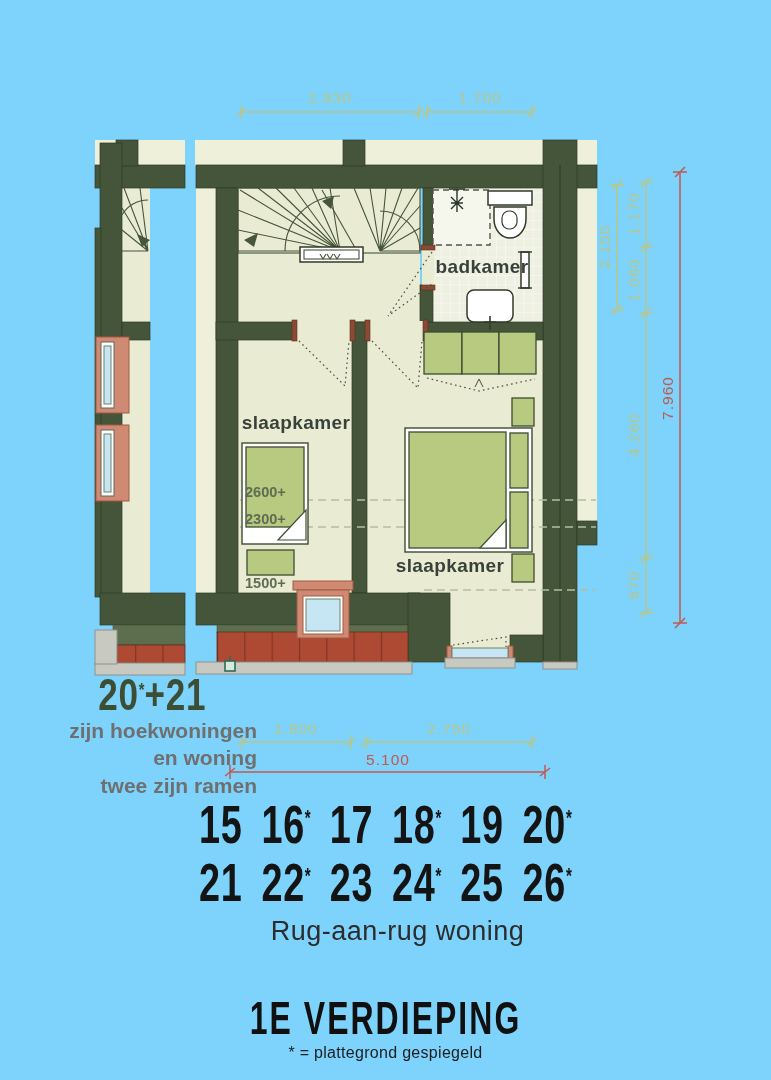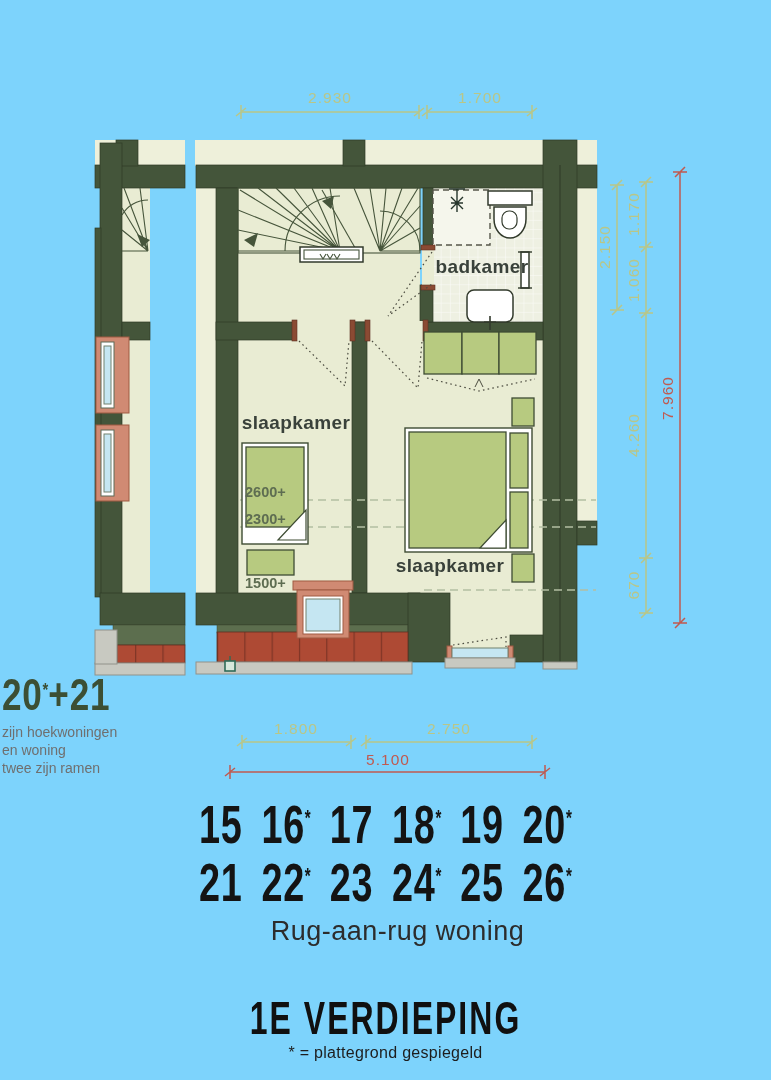--- a/index.html
+++ b/index.html
@@ -28,25 +28,25 @@
   .seam{stroke:#2e3b27;stroke-width:1;fill:none;}
   .dimline-g{stroke:var(--dimg);stroke-width:1.5;fill:none;}
   .dimline-r{stroke:var(--dimr);stroke-width:1.5;fill:none;}
   .dimtext-g{fill:var(--dimg);font-size:15.5px;letter-spacing:1px;}
   .dimtext-r{fill:var(--dimr);font-size:15.5px;letter-spacing:1px;}
   .room-label{fill:#39413a;font-size:19px;font-weight:600;letter-spacing:.4px;}
   .h-label{fill:var(--hlabel);font-size:14.5px;font-weight:600;}
   .ventline{stroke:#26352b;stroke-width:1.4;fill:none;}
 
   
-  .corner-note{position:absolute;left:2px;top:672px;width:230px;}
+  .corner-note{position:absolute;left:27px;top:672px;width:230px;text-align:right;}
   .corner-numbers{color:var(--note);font-size:45px;font-weight:800;line-height:1;
                   transform:scaleX(.78);transform-origin:left top;letter-spacing:1px;}
   .corner-numbers sup{font-size:.42em;vertical-align:.75em;letter-spacing:0;}
-  .corner-lines{margin-top:6px;color:var(--notegray);font-size:14px;line-height:1.3;font-weight:400;}
+  .corner-lines{color:var(--notegray);font-size:21px;line-height:1.3;font-weight:700;}
 
   .house-numbers{position:absolute;left:0;right:0;top:800px;text-align:center;color:var(--ink);}
   .num-row{display:flex;justify-content:center;gap:27px;font-size:54px;font-weight:800;
            line-height:.92;transform:scaleX(.70);transform-origin:center top;letter-spacing:1px;}
   .num-row + .num-row{margin-top:8px;}
   .num sup{font-size:.40em;vertical-align:.85em;letter-spacing:0;}
 
   .type-label{position:absolute;left:0;right:0;top:916px;text-align:center;color:#2c2c2c;
               font-size:27px;font-weight:500;letter-spacing:.5px;padding-left:24px;}
   .floor-title{position:absolute;left:0;right:0;top:994px;text-align:center;color:#101010;

